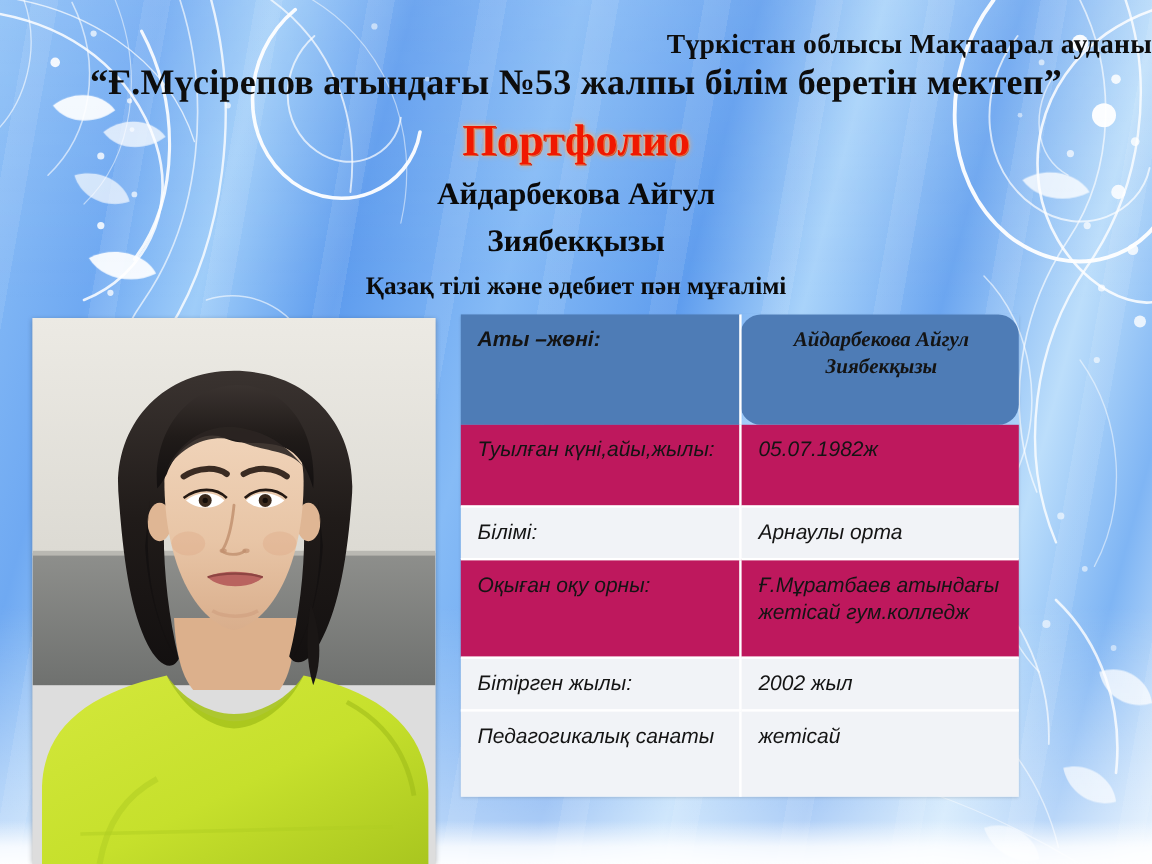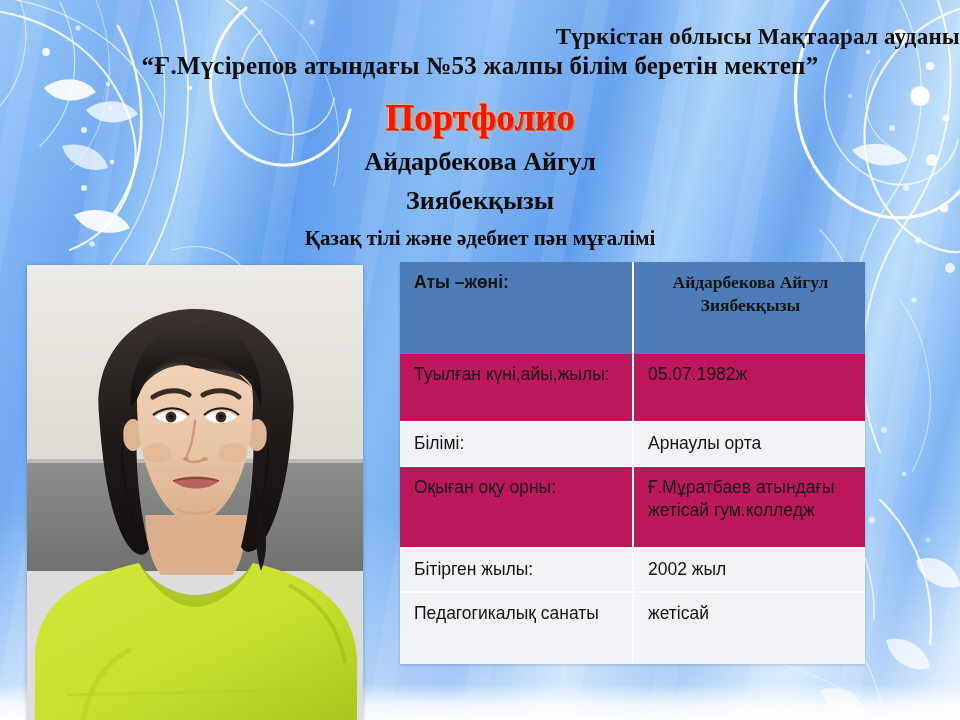--- a/index.html
+++ b/index.html
@@ -72,21 +72,21 @@
   .hdr {
     position: absolute;
     left: 0; right: 0;
     text-align: center;
     font-family: "Liberation Serif", serif;
     font-weight: bold;
     color: #0d0d0d;
     letter-spacing: .2px;
   }
   #hdr-line1 { top: 24px;  font-size: 23px; text-align: right; }
-  #hdr-line2 { top: 52px;  font-size: 25px; }
+  #hdr-line2 { top: 52px;  font-size: 30px; }
 
   #portfolio-title {
     position: absolute;
     left: 0; right: 0;
     top: 96px;
     text-align: center;
     font-family: "Liberation Serif", serif;
     font-weight: bold;
     font-size: 37px;
     color: #f01800;
@@ -128,26 +128,27 @@
     height: 455px;
     overflow: hidden;
     background: #ddd;
     box-shadow: 0 1px 4px rgba(0,0,0,.25);
   }
   #photo-frame svg { display: block; width: 100%; height: 100%; }
 
   
   #info-table {
     position: absolute;
-    left: 400px;
+    left: 384px;
     top: 262px;
     width: 465px;
     border-collapse: collapse;
     table-layout: fixed;
     box-shadow: 0 1px 3px rgba(0,0,0,.18);
+    font-style: italic;
   }
   #info-table col.c1 { width: 233px; }
   #info-table col.c2 { width: 232px; }
 
   #info-table td {
     padding: 9px 12px 9px 14px;
     vertical-align: top;
     font-size: 17.5px;
     line-height: 1.32;
     color: #141414;
@@ -167,20 +168,21 @@
     font-size: 18px;
     padding-top: 12px;
   }
   thead td.th-right {
     font-family: "Liberation Serif", serif;
     font-weight: bold;
     font-size: 21px;
     text-align: center;
     padding-top: 10px;
     line-height: 1.3;
+    border-radius: 17px;
   }
 
   tbody tr.alt td { background: #be185d; }
   tbody tr.plain td { background: #f1f3f7; }
   tbody td { border-bottom: 2px solid #ffffff; }
   tbody tr:last-child td { border-bottom: none; }
 
   .r-birth td  { height: 68px; }
   .r-edu td    { height: 44px; }
   .r-school td { height: 82px; }

